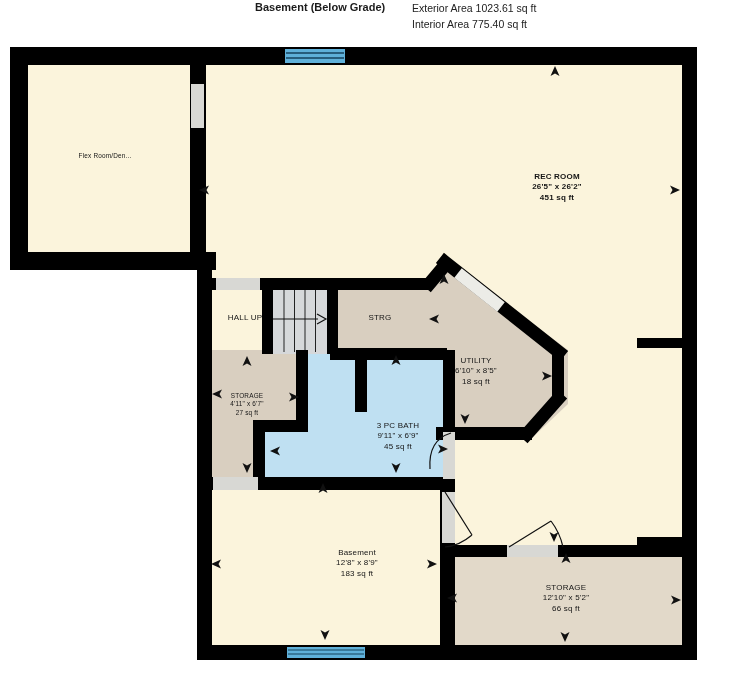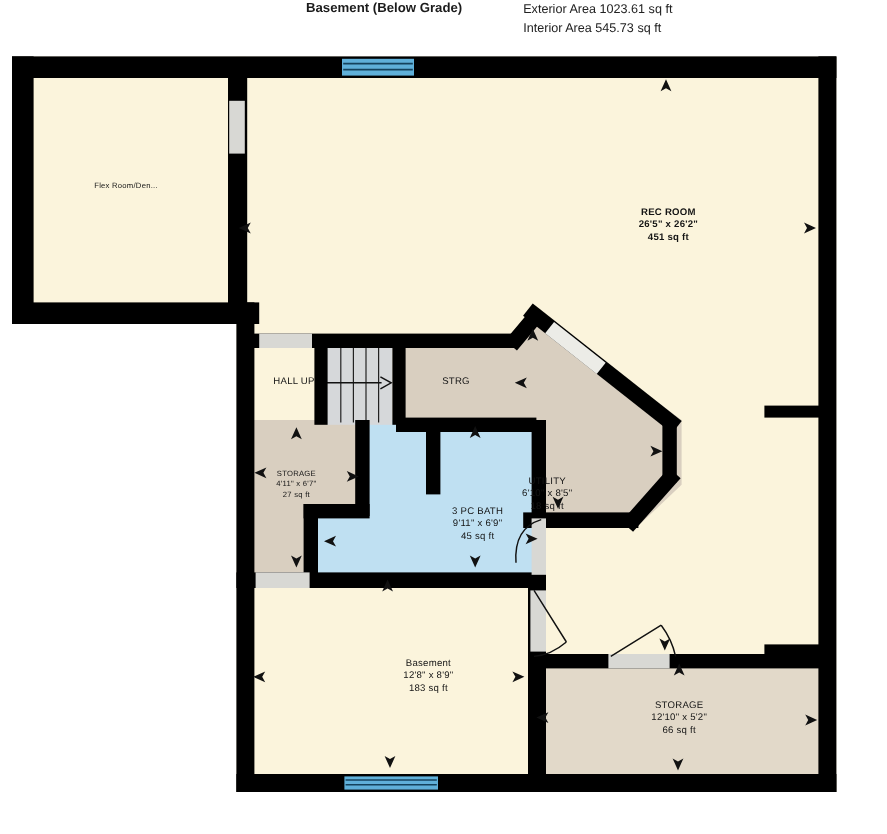--- a/index.html
+++ b/index.html
@@ -1,34 +1,34 @@
 <!DOCTYPE html>
 <html><head>
 <meta charset="utf-8">
 <style>
   html,body{margin:0;padding:0;background:#fff;}
   #stage{position:relative;width:739px;height:695px;background:#ffffff;overflow:hidden;
          font-family:"Liberation Sans", sans-serif;color:#1a1a1a;}
   #plan-svg{position:absolute;left:0;top:0;}
   .hdr{position:absolute;white-space:nowrap;padding-left:44px;}
   .hdr-title{font-weight:bold;font-size:11px;color:#1b1b1b;}
-  .hdr-area{font-size:10.5px;color:#222;margin-left:24px;}
+  .hdr-area{font-size:10.5px;color:#222;}
   .room-label{position:absolute;transform:translateX(-50%);text-align:center;
               line-height:1.3;font-size:8px;color:#151515;letter-spacing:.2px;white-space:nowrap;}
   .room-label.small{font-size:6.4px;}
   .room-label div:empty{display:none;}
 </style>
 </head>
 <body>
 
 <div id="stage">
 
   <div class="hdr hdr-title" style="left:211px;top:1px;">Basement (Below Grade)</div>
   <div class="hdr hdr-area" style="left:368px;top:2px;">Exterior Area 1023.61 sq ft</div>
-  <div class="hdr hdr-area" style="left:368px;top:18px;">Interior Area 545.73 sq ft</div>
+  <div class="hdr hdr-area" style="left:368px;top:18px;">Interior Area 775.40 sq ft</div>
 
   <svg id="plan-svg" width="739" height="695" viewBox="0 0 739 695">
 
     <g>
       <rect x="10" y="47" width="195" height="223" fill="#FBF4DC"></rect>
       <rect x="197" y="47" width="500" height="613" fill="#FBF4DC"></rect>
       <polygon points="328,280 430,280 447,260 568,350 568,404 530,440 438,440 438,360 328,360" fill="#D9CFC0"></polygon>
       <rect x="205" y="350" width="103" height="132" fill="#D9CFC0"></rect>
       <rect x="448" y="548" width="240" height="102" fill="#E2D9C9"></rect>
       <polygon points="305,350 455,350 455,482 262,482 262,428 305,428" fill="#BFE0F2"></polygon>
@@ -138,21 +138,21 @@
     <div>REC ROOM</div>
     <div>26'5" x 26'2"</div>
     <div>451 sq ft</div>
   </div>
   <div class="room-label" style="left:245px;top:313px;">
     <div>HALL UP</div>
   </div>
   <div class="room-label" style="left:380px;top:313px;">
     <div>STRG</div>
   </div>
-  <div class="room-label" style="left:456px;top:356px;margin-top:40px;">
+  <div class="room-label" style="left:476px;top:356px;">
     <div>UTILITY</div>
     <div>6'10" x 8'5"</div>
     <div>18 sq ft</div>
   </div>
   <div class="room-label small" style="left:247px;top:392px;">
     <div>STORAGE</div>
     <div>4'11" x 6'7"</div>
     <div>27 sq ft</div>
   </div>
   <div class="room-label" style="left:398px;top:421px;">

